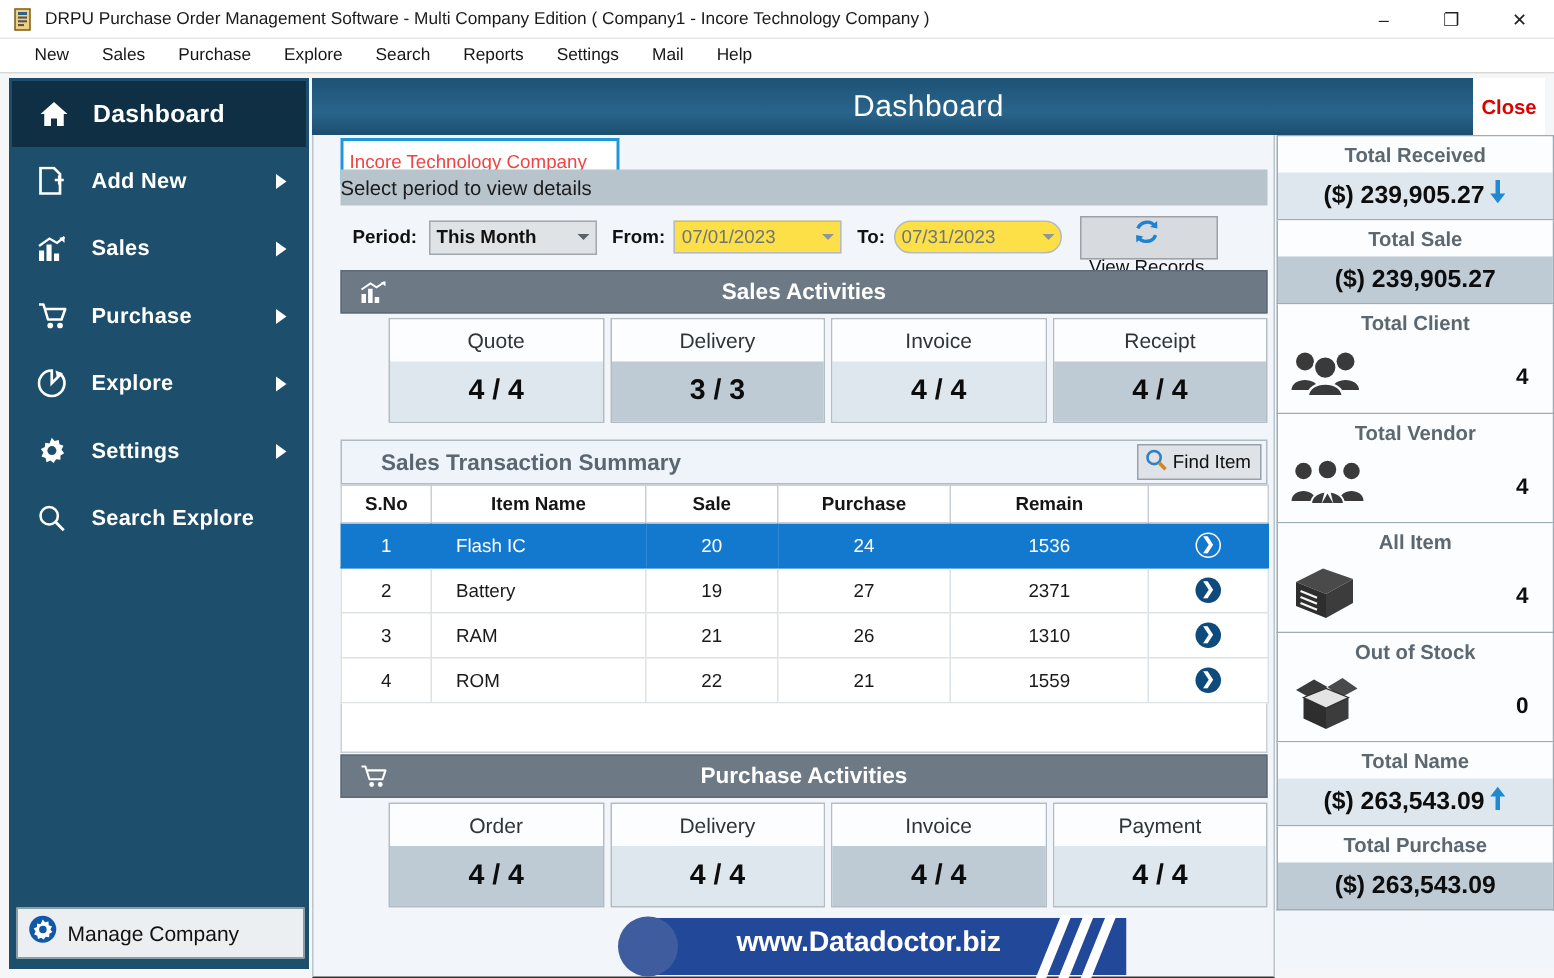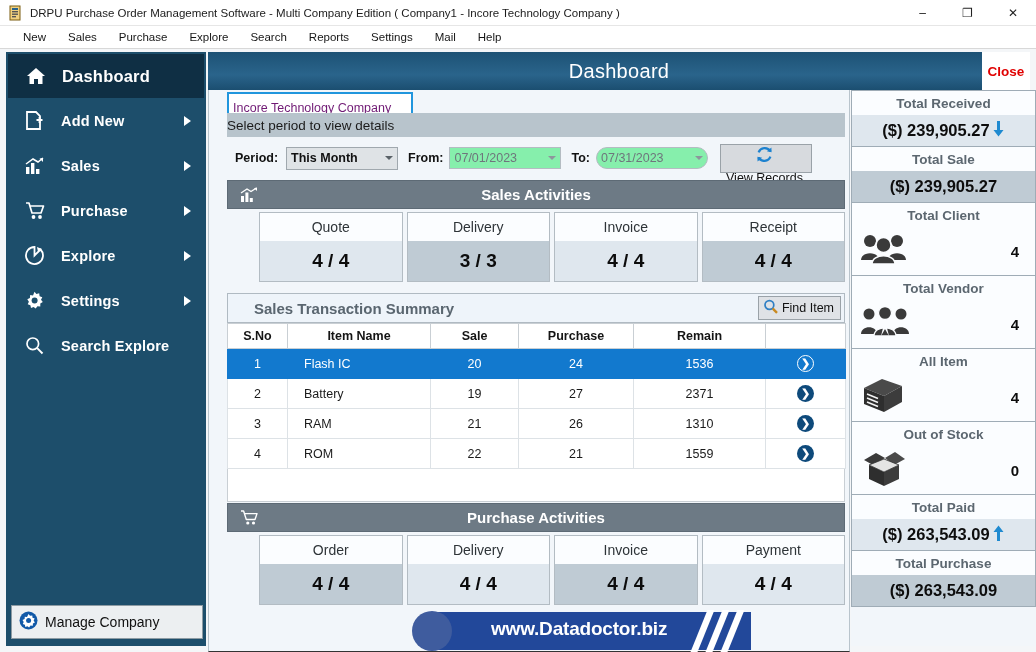--- a/index.html
+++ b/index.html
@@ -90,21 +90,21 @@
 
   
   .center {
     position: absolute; left: 208px; top: 90px; width: 642px; height: 556px;
     background: #f2f6fa; border-left: 1px solid #b9c4cc; border-right: 1px solid #b9c4cc;
   }
   .company-box {
     position: absolute; left: 18px; top: 2px; width: 186px; height: 31px;
     background: #ffffff; border: 2px solid #2196dd;
     display: flex; align-items: center; padding-left: 4px;
-    font-size: 12.5px; color: #701a75;
+    font-size: 12.5px; color: #ef4444;
   }
   .select-period-bar {
     position: absolute; left: 18px; top: 23px; width: 618px; height: 24px;
     background: #b8c4cc; display: flex; align-items: center; 
     font-size: 13.5px; color: #1b1b1b;
   }
   .period-row {
     position: absolute; left: 18px; top: 50px; width: 618px; height: 36px;
     background: #f2f6fa; display: flex; align-items: center; padding-left: 8px;
   }
@@ -112,21 +112,21 @@
   .combo {
     height: 23px; background: #dfe3e6; border: 1px solid #a0a8ae;
     display: flex; align-items: center; padding: 0 4px;
     font-size: 12.5px; font-weight: bold; color: #111; position: relative;
   }
   .combo .caret {
     margin-left: auto; width: 0; height: 0;
     border-top: 4px solid #5a6268; border-left: 4px solid transparent; border-right: 4px solid transparent;
   }
   .datebox {
-    height: 22px; background: #86efac; border: 1px solid #b4bcc2;
+    height: 22px; background: #fde047; border: 1px solid #b4bcc2;
     display: flex; align-items: center; padding: 0 4px;
     font-size: 12.5px; color: #6e767c; position: relative;
   }
   .datebox .caret {
     margin-left: auto; width: 0; height: 0;
     border-top: 4px solid #8d969c; border-left: 4px solid transparent; border-right: 4px solid transparent;
   }
   .view-records {
     height: 29px; background: #d7dade; border: 1px solid #9aa2a8;
     display: flex; align-items: center; padding: 0 8px 0 5px;
@@ -630,21 +630,21 @@
             <path d="M9 17 L24 24 L24 38 L9 31 Z" fill="#2e2e2e"></path>
             <path d="M24 24 L39 17 L39 31 L24 38 Z" fill="#3c3c3c"></path>
             <path d="M9 17 L24 11 L39 17 L24 24 Z" fill="#e4e4e4" stroke="#2e2e2e" stroke-width="0.8"></path>
           </svg>
         </span>
         <span class="s-num">0</span>
       </div>
     </div>
 
     <div class="stat tone-light">
-      <div class="s-head">Total Paid</div>
+      <div class="s-head">Total Name</div>
       <div class="s-val">
         <span>($) 263,543.09</span>
         <span>
           <svg width="13" height="16" viewBox="0 0 13 16">
               <path d="M6.5 0.5 L11.5 7 H8 V16 H5 V7 H1.5 Z" fill="#1f8ad0"></path>
             </svg>
         </span>
       </div>
     </div>
 

